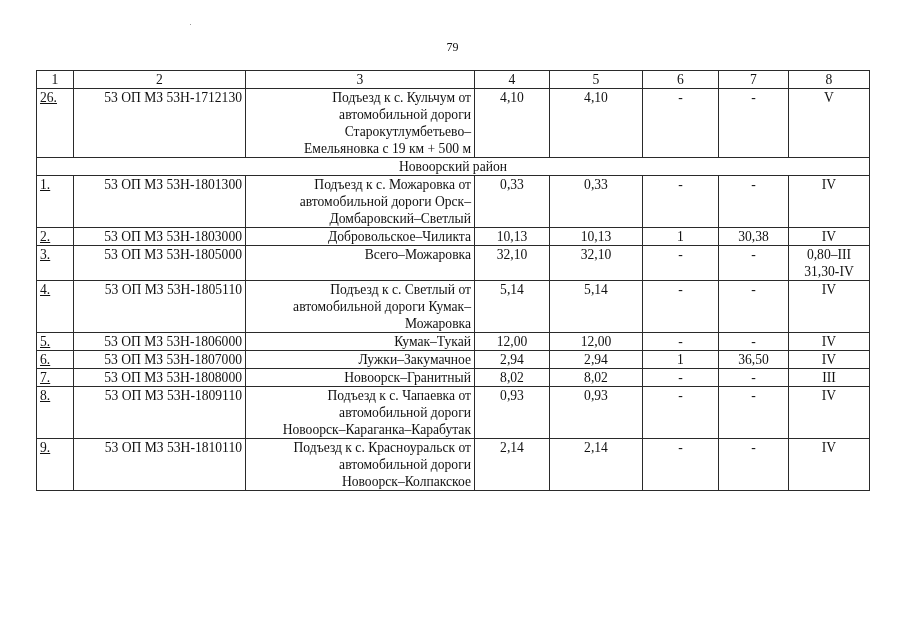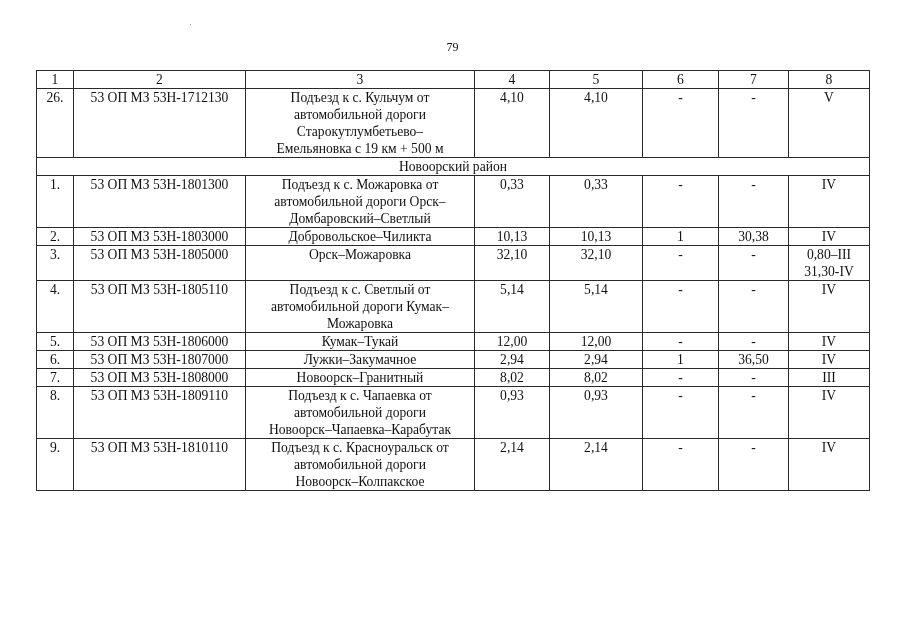--- a/index.html
+++ b/index.html
@@ -42,25 +42,25 @@
       line-height: 17px;
     }
     table.roads td {
       border: 1px solid #2a2a2a;
       padding: 0 3px;
       vertical-align: top;
       overflow: hidden;
       white-space: nowrap;
     }
     table.roads td.c { text-align: center; }
-    table.roads td.l { text-align: center; }
+    table.roads td.l { text-align: right; }
     tr.hdr td { height: 17px; }
     tr.total td { height: 16px; }
     tr.district td { height: 15px; margin-top: 28px; }
-    td.num { text-align: center; padding-right: 6px; }
+    td.num { text-align: left; padding-right: 6px; text-decoration: underline; }
     td.code { padding-left: 8px; }
     td.name { padding-left: 5px; }
   </style>
 </head>
 <body>
 
 <div class="dot-mark"></div>
 <div class="page-number">79</div>
 
 <table class="roads">
@@ -130,21 +130,21 @@
         <td class="c">1</td>
         <td class="c">30,38</td>
         <td class="c">
           <div>IV</div>
         </td>
       </tr>
       <tr>
         <td class="num">3.</td>
         <td class="l code">53 ОП МЗ 53Н-1805000</td>
         <td class="l name">
-          <div>Орск–Можаровка</div>
+          <div>Всего–Можаровка</div>
         </td>
         <td class="c">32,10</td>
         <td class="c">32,10</td>
         <td class="c">-</td>
         <td class="c">-</td>
         <td class="c">
           <div>0,80–III</div>
           <div>31,30-IV</div>
         </td>
       </tr>
@@ -205,21 +205,21 @@
         <td class="c">
           <div>III</div>
         </td>
       </tr>
       <tr>
         <td class="num">8.</td>
         <td class="l code">53 ОП МЗ 53Н-1809110</td>
         <td class="l name">
           <div>Подъезд к с. Чапаевка от</div>
           <div>автомобильной дороги</div>
-          <div>Новоорск–Чапаевка–Карабутак</div>
+          <div>Новоорск–Караганка–Карабутак</div>
         </td>
         <td class="c">0,93</td>
         <td class="c">0,93</td>
         <td class="c">-</td>
         <td class="c">-</td>
         <td class="c">
           <div>IV</div>
         </td>
       </tr>
       <tr>

